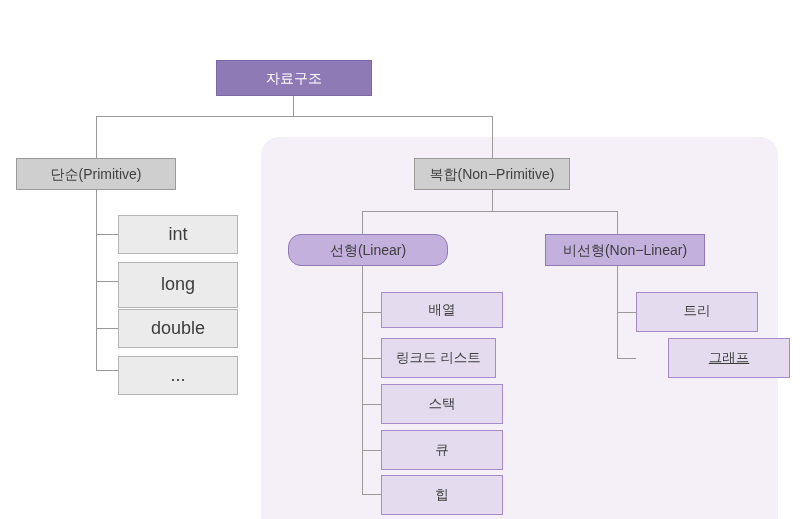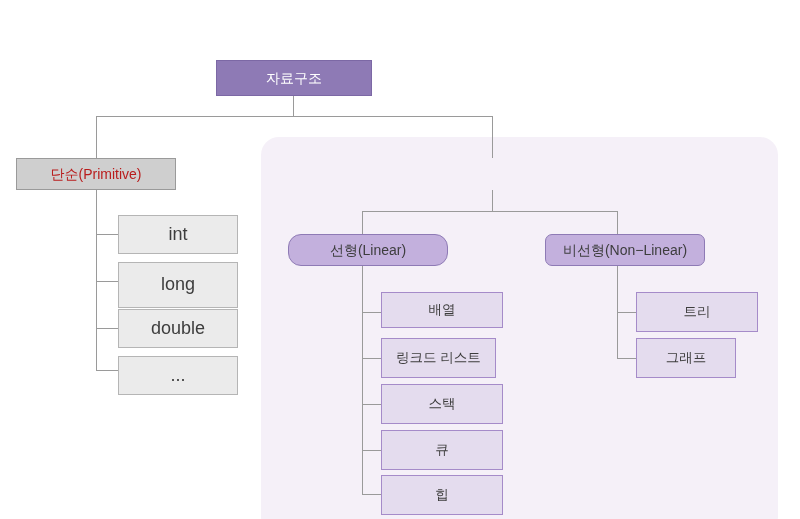--- a/index.html
+++ b/index.html
@@ -53,21 +53,21 @@
   .node.root {
     background: #8e7ab5;
     border: 1px solid #7c68a5;
     color: #ffffff;
     font-size: 14px;
   }
   
   .node.gray {
     background: #cfcfcf;
     border: 1px solid #9a9a9a;
-    color: #b91c1c;
+    color: #404040;
     font-size: 14px;
   }
   
   .node.purple-mid {
     background: #c3b0dd;
     border: 1px solid #8e7ab5;
     color: #3d3d3d;
     font-size: 14px;
   }
   
@@ -133,45 +133,48 @@
   <div class="node gray-leaf" style="left:118px; top:224px; width:120px; height:46px;">
     <span class="node-label">long</span>
   </div>
   <div class="node gray-leaf" style="left:118px; top:271px; width:120px; height:39px;">
     <span class="node-label">double</span>
   </div>
   <div class="node gray-leaf" style="left:118px; top:318px; width:120px; height:39px;">
     <span class="node-label">...</span>
   </div>
 
+  <div class="node gray" style="left:414px; top:120px; width:156px; height:32px;">
+    <span class="node-label">복합(Non−Primitive)</span>
+  </div>
 
   <div class="node purple-mid" style="left:288px; top:196px; width:160px; height:32px;border-radius:13px;">
     <span class="node-label">선형(Linear)</span>
   </div>
 
-  <div class="node purple-mid" style="left:545px; top:196px; width:160px; height:32px;border-radius:7px;">
+  <div class="node purple-mid" style="left:545px; top:196px; width:160px; height:32px;">
     <span class="node-label">비선형(Non−Linear)</span>
   </div>
 
   <div class="node purple-leaf" style="left:381px; top:254px; width:122px; height:36px;">
     <span class="node-label">배열</span>
   </div>
   <div class="node purple-leaf" style="left:381px; top:300px; width:115px; height:40px;">
     <span class="node-label">링크드 리스트</span>
   </div>
   <div class="node purple-leaf" style="left:381px; top:346px; width:122px; height:40px;">
     <span class="node-label">스택</span>
   </div>
   <div class="node purple-leaf" style="left:381px; top:392px; width:122px; height:40px;">
     <span class="node-label">큐</span>
   </div>
   <div class="node purple-leaf" style="left:381px; top:437px; width:122px; height:40px;">
     <span class="node-label">힙</span>
   </div>
 
-  <div class="node purple-leaf" style="left:636px; top:254px; width:122px; height:40px;">
+  <div class="node purple-leaf" style="left:636px; top:254px; width:122px; height:40px;font-family:Liberation Mono, monospace;">
     <span class="node-label">트리</span>
   </div>
-  <div class="node purple-leaf" style="left:636px; top:300px; width:100px; height:40px;">
+  <div class="node purple-leaf" style="left:668px; top:300px; width:122px; height:40px;text-decoration:underline;">
     <span class="node-label">그래프</span>
   </div>
 
 </div>
 
 </body></html>

